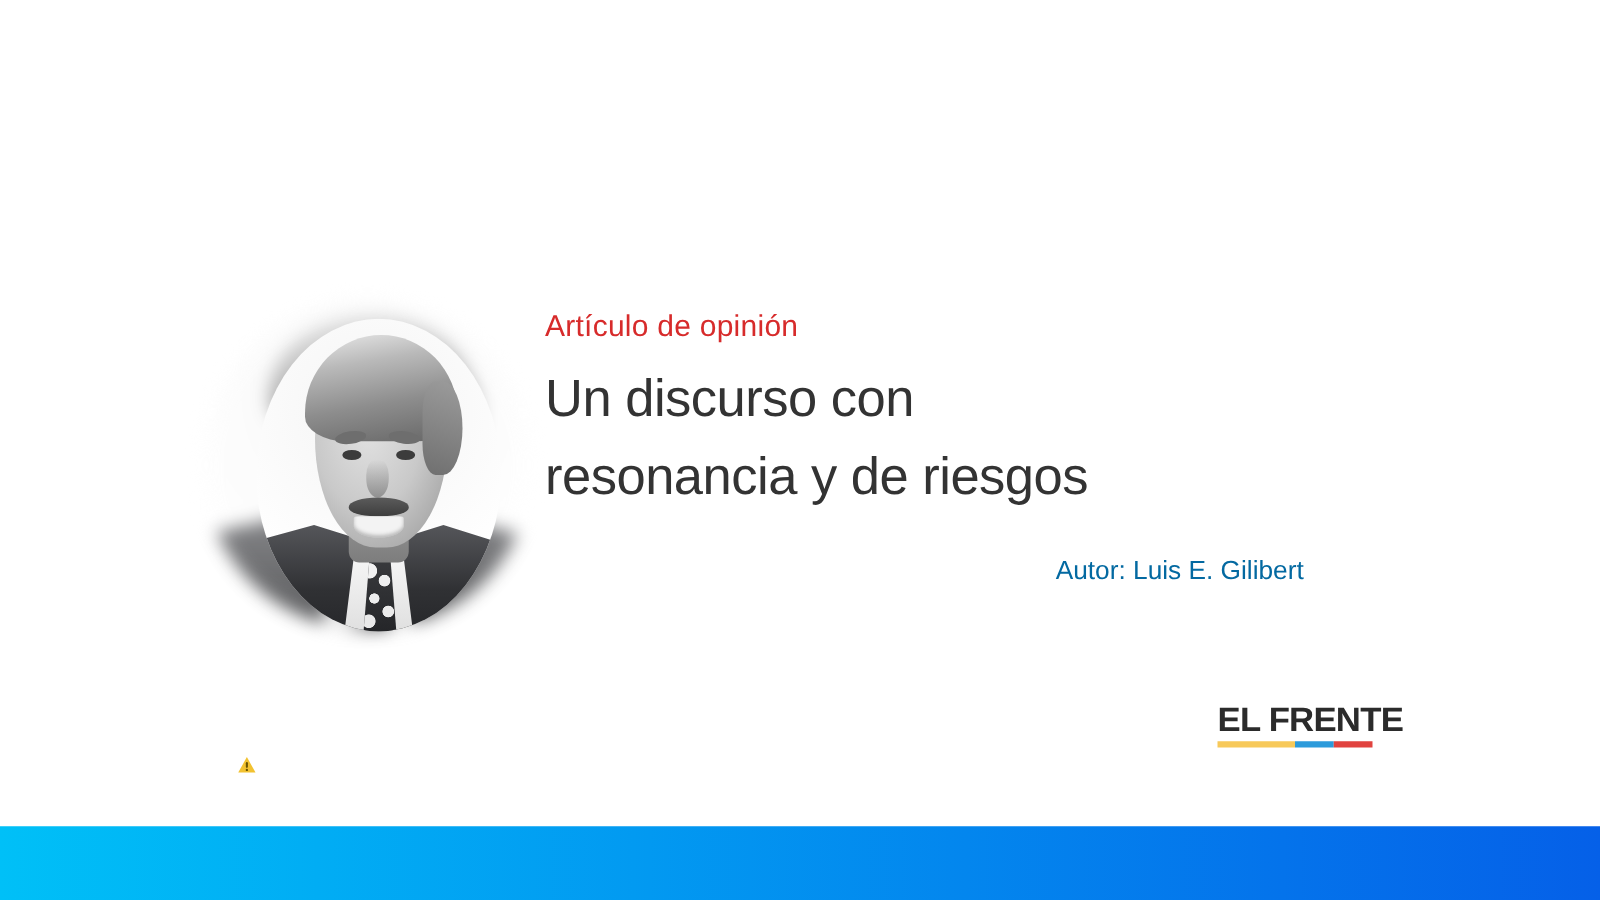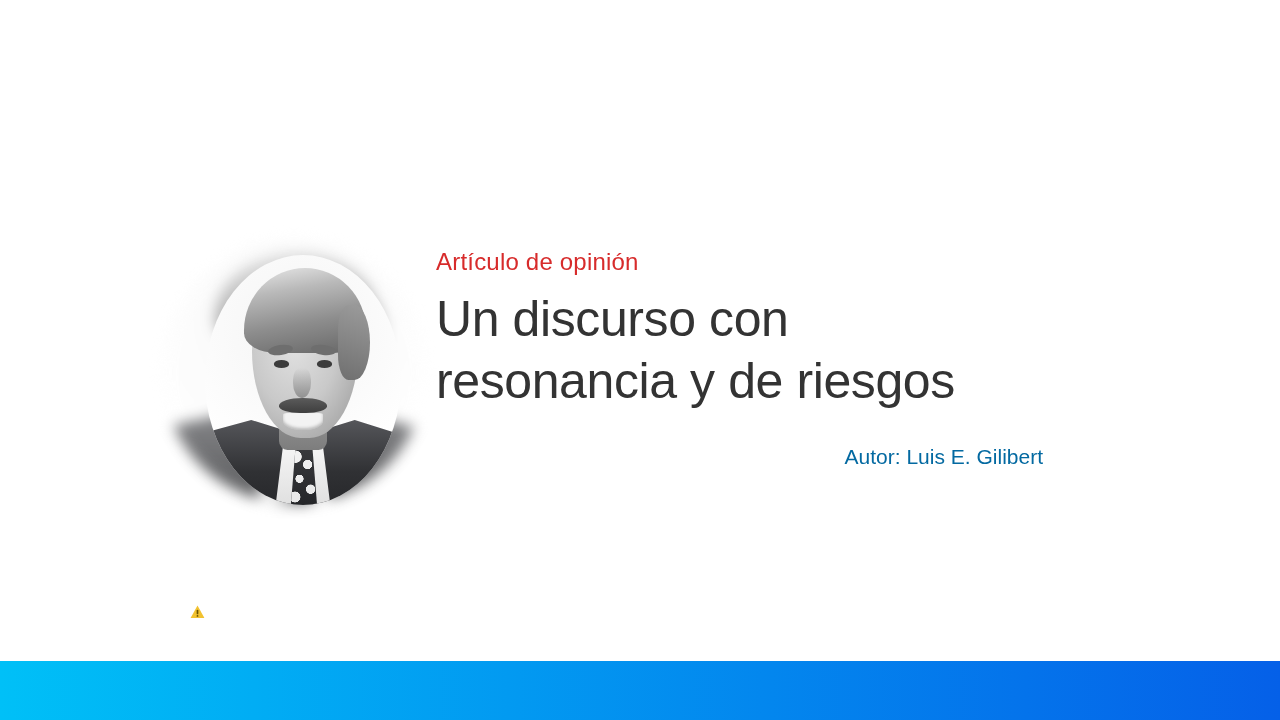--- a/index.html
+++ b/index.html
@@ -190,21 +190,21 @@
     top: 248px;
     font-size: 24px;
     line-height: 28px;
     letter-spacing: .2px;
   }
   .headline {
     position: absolute;
     left: 436px;
     top: 288px;
     width: 700px;
-    font-size: 50px;
+    font-size: 42px;
     line-height: 62px;
     font-weight: 400;
     letter-spacing: -.4px;
     white-space: pre-line;
   }
   .author {
     position: absolute;
     left: 436px;
     top: 443px;
     width: 607px;
@@ -312,20 +312,28 @@
     </div>
   </div>
 
   <div class="kicker" style="color:#D72B2B">Artículo de opinión</div>
 
   <h1 class="headline" style="color:#333333;margin:0">Un discurso con
 resonancia y de riesgos</h1>
 
   <div class="author" style="color:#0369a1">Autor: Luis E. Gilibert</div>
 
+  <div class="logo">
+    <div class="logo-word" style="color:#2B2B2B">EL FRENTE</div>
+    <div class="logo-bar">
+      <span class="bar-yellow" style="background:#F7C95A"></span>
+      <span class="bar-blue" style="background:#2C9BDB"></span>
+      <span class="bar-red" style="background:#E1433F"></span>
+    </div>
+  </div>
 
   <div class="disclaimer" style="color:#A8A8A8">
     <svg class="warn-icon" viewBox="0 0 16 15">
       <path d="M8 0.6 L15.4 14 L0.6 14 Z" fill="#F2C230"></path>
       <rect x="7.1" y="5" width="1.8" height="5" rx=".9" fill="#6b5400"></rect>
       <circle cx="8" cy="11.7" r="1" fill="#6b5400"></circle>
     </svg>
   </div>
 
   <div class="bottom-strip" style="background:linear-gradient(90deg,#00C0F7 0%,#0560E8 100%)"></div>

